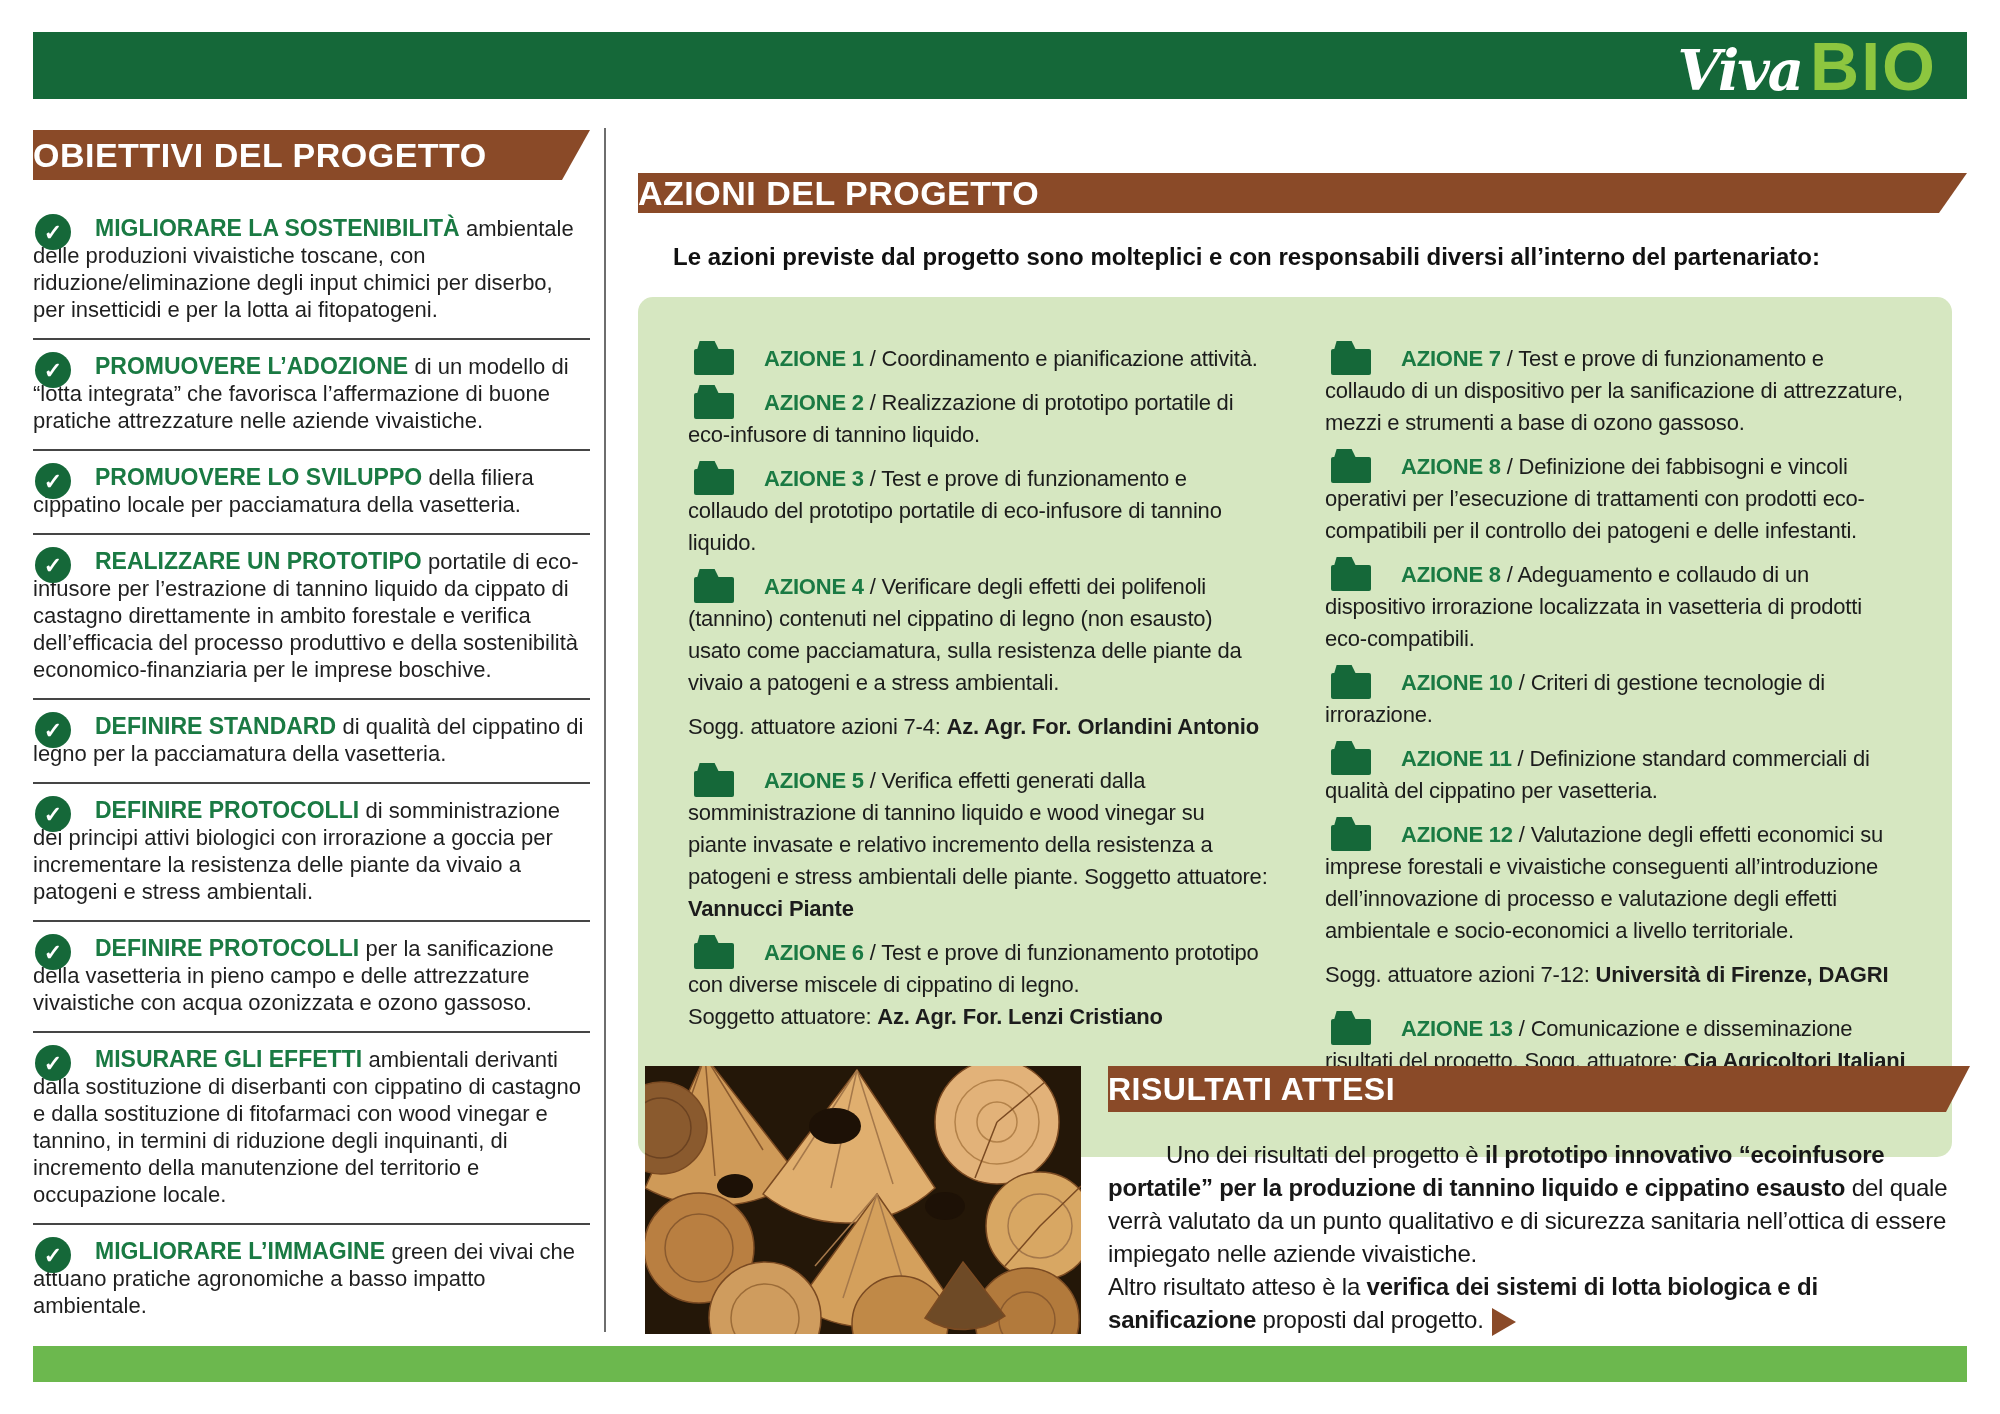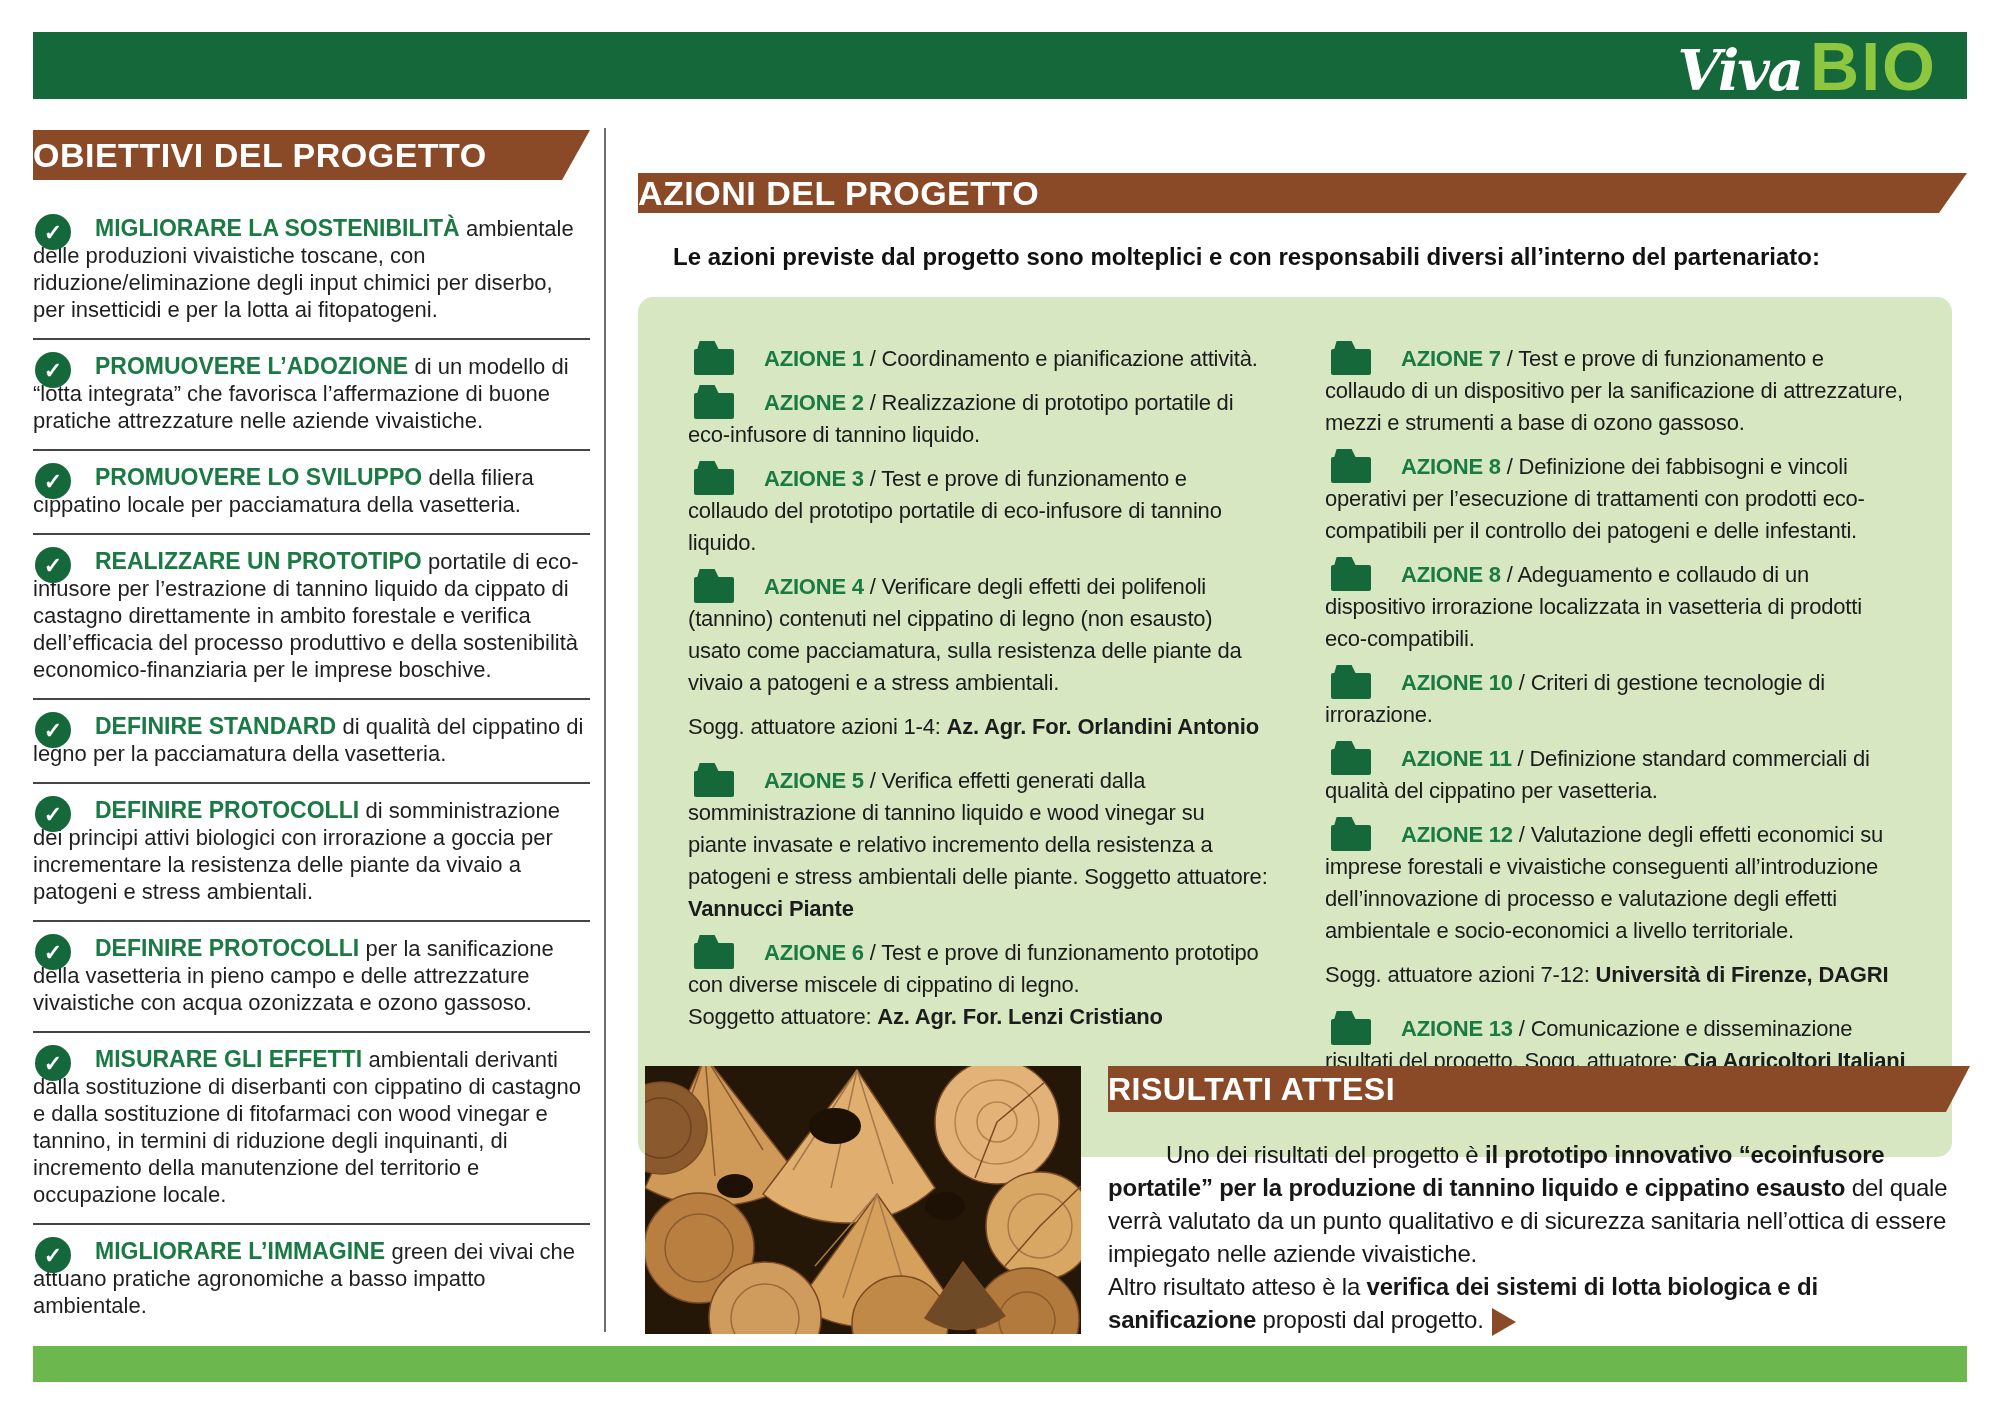--- a/index.html
+++ b/index.html
@@ -142,21 +142,21 @@
 
   <div class="action">
     <span class="folder"></span><span class="action-label">AZIONE 3 </span><span><span>/ Test e prove di funzionamento e collaudo del prototipo portatile di eco-infusore di tannino liquido.</span></span>
   </div>
 
   <div class="action">
     <span class="folder"></span><span class="action-label">AZIONE 4 </span><span><span>/ Verificare degli effetti dei polifenoli (tannino) contenuti nel cippatino di legno (non esausto) usato come pacciamatura, sulla resistenza delle piante da vivaio a patogeni e a stress ambientali.</span></span>
   </div>
 
   <div class="note">
-    <span><span>Sogg. attuatore azioni 1-4: </span><span class="b">Az. Agr. For. Orlandini Antonio</span></span>
+    <span><span>Sogg. attuatore azioni 7-4: </span><span class="b">Az. Agr. For. Orlandini Antonio</span></span>
   </div>
 
   <div class="action">
     <span class="folder"></span><span class="action-label">AZIONE 5 </span><span><span>/ Verifica effetti generati dalla somministrazione di tannino liquido e wood vinegar su piante invasate e relativo incremento della resistenza a patogeni e stress ambientali delle piante. Soggetto attuatore: </span><span class="b">Vannucci Piante</span></span>
   </div>
 
   <div class="action">
     <span class="folder"></span><span class="action-label">AZIONE 6 </span><span><span>/ Test e prove di funzionamento prototipo con diverse miscele di cippatino di legno.</span><br><span>Soggetto attuatore: </span><span class="b">Az. Agr. For. Lenzi Cristiano</span></span>
   </div>
 </div>

